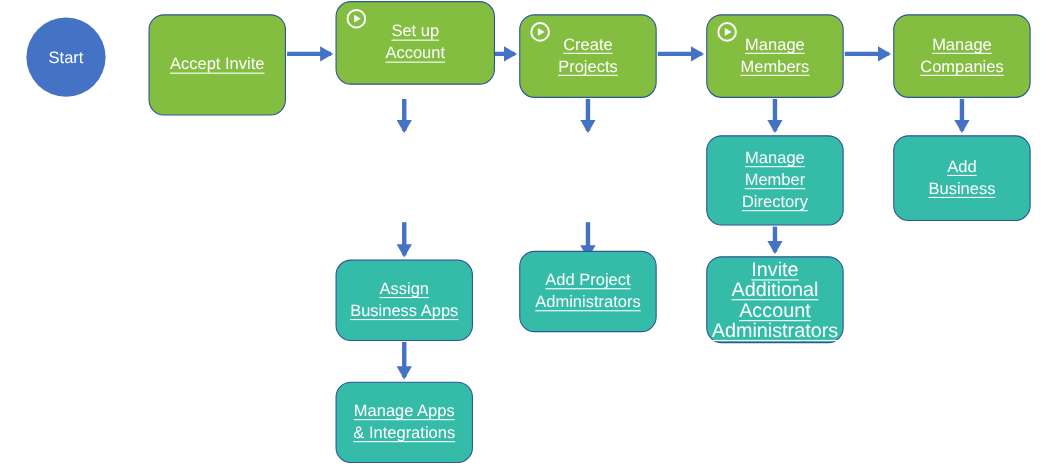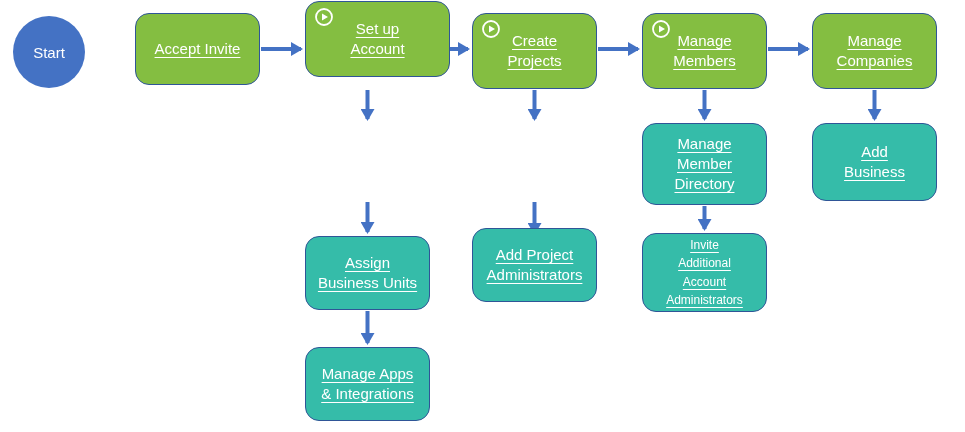--- a/index.html
+++ b/index.html
@@ -36,28 +36,28 @@
     color: #ffffff;
     font-size: 15px;
     line-height: 20px;
     white-space: pre-line;
     text-decoration: underline;
     text-decoration-thickness: 1.4px;
     text-underline-offset: 3px;
     padding: 0 4px;
   }
   .node.small .lbl {
-    font-size: 12px;
+    font-size: 18px;
     line-height: 18.5px;
   }
   .green { background: #84BE41; }
   .teal  { background: #35BCA9; }
   .start-circle {
     position: absolute;
-    left: 13px; top: 16px;
+    left: 24px; top: 16px;
     width: 72px; height: 72px;
     border-radius: 50%;
     background: #4472C4;
     display: flex;
     align-items: center;
     justify-content: center;
   }
   .start-circle .lbl {
     color: #ffffff;
     font-size: 15px;
@@ -96,21 +96,21 @@
       <line x1="704.5" y1="206" x2="704.5" y2="229" marker-end="url(#ah)"></line>
 
       <line x1="874.5" y1="90" x2="874.5" y2="119" marker-end="url(#ah)"></line>
     </g>
   </svg>
 
   <div class="start-circle">
     <span class="lbl">Start</span>
   </div>
 
-  <div class="node green" style="left:135px;top:13px;width:125px;height:72px">
+  <div class="node green" style="left:135px;top:13px;width:125px;height:92px">
     <span class="lbl">Accept Invite</span>
   </div>
 
   <div class="node green" style="left:305px;top:1px;width:145px;height:76px">
     <span class="play">
       <svg width="20" height="20" viewBox="0 0 20 20">
         <circle cx="10" cy="10" r="8" fill="none" stroke="#ffffff" stroke-width="1.8"></circle>
         <path d="M8 6.5 L14 10 L8 13.5 Z" fill="#ffffff"></path>
       </svg>
     </span>
@@ -153,21 +153,21 @@
 Directory</span>
   </div>
 
   <div class="node teal" style="left:812px;top:123px;width:125px;height:78px">
     <span class="lbl">Add
 Business</span>
   </div>
 
   <div class="node teal" style="left:305px;top:236px;width:125px;height:74px">
     <span class="lbl">Assign
-Business Units</span>
+Business Apps</span>
   </div>
 
   <div class="node teal" style="left:472px;top:228px;width:125px;height:74px">
     <span class="lbl">Add Project
 Administrators</span>
   </div>
 
   <div class="node teal small" style="left:642px;top:233px;width:125px;height:79px">
     <span class="lbl">Invite
 Additional

